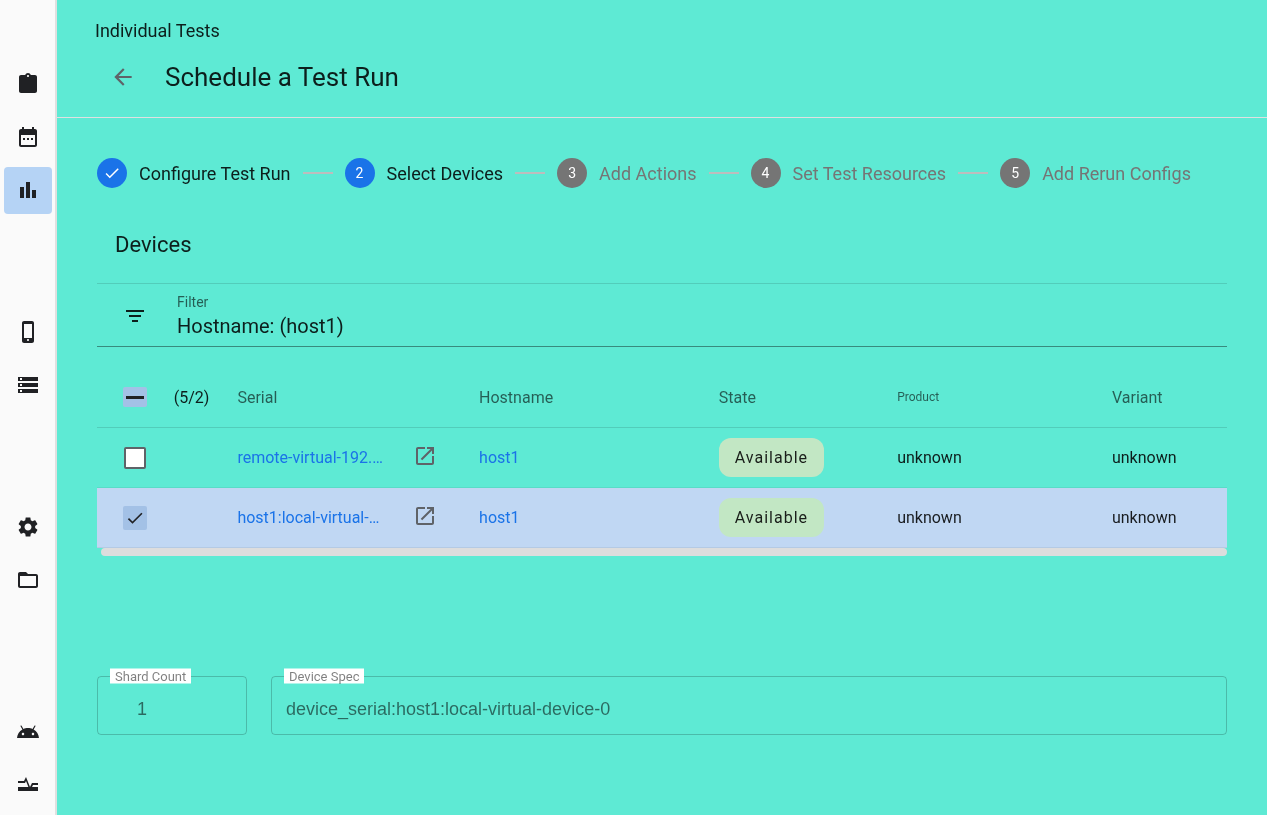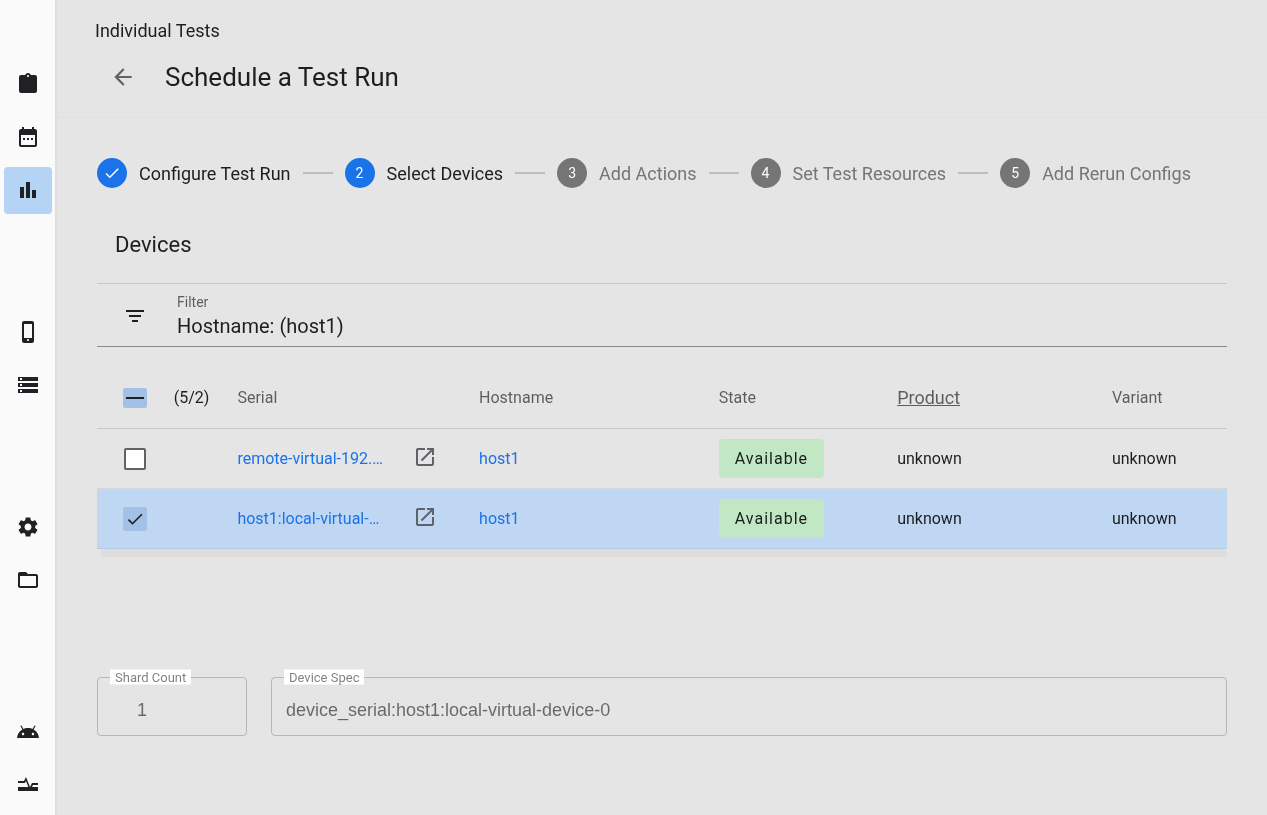--- a/index.html
+++ b/index.html
@@ -33,21 +33,21 @@
     margin-bottom: 6px;
     border-radius: 4px;
     cursor: pointer;
     color: #202124;
   }
   .sidebar-item.active {
     background: #b5d3f5;
   }
   .main {
     flex: 1;
-    background: #e5e5e5;
+    background: #5eead4;
     overflow-y: auto;
     border-left: 1px solid #e0e0e0;
     position: relative;
   }
   .content {
     padding: 0 0 40px 0;
   }
   .header-wrap {
     padding: 20px 0 24px 38px;
     border-bottom: 1px solid #e0e0e0;
@@ -132,21 +132,21 @@
     display: flex;
     align-items: center;
     padding: 20px 0 20px;
     border-bottom: 1px solid rgba(0,0,0,0.12);
   }
   .col-check { width: 80px; display:flex; justify-content:center; }
   .col-count { width: 56px; text-align:left; font-size:16px; color: rgba(0,0,0,.87); }
   .col-serial { width: 262px; padding-left: 10px; font-size:16px; color: rgba(0,0,0,0.6); }
   .col-host { width: 250px; font-size:16px; color: rgba(0,0,0,0.6); }
   .col-state { width: 186px; font-size:16px; color: rgba(0,0,0,0.6); }
-  .col-product { width: 224px; font-size:18px; color: rgba(0,0,0,0.6); text-decoration: underline; }
+  .col-product { width: 224px; font-size:12px; color: rgba(0,0,0,0.6); }
   .col-variant { width: 120px; font-size:16px; color: rgba(0,0,0,0.6); }
   .table-row {
     display: flex;
     align-items: center;
     height: 60px;
     border-bottom: 1px solid rgba(0,0,0,0.06);
   }
   .table-row.selected { background: #c0d7f3; }
   .cell-serial { width: 262px; padding-left: 10px; display:flex; align-items:center; gap:16px; }
   .link { color: #1a73e8; cursor:pointer; }
@@ -154,21 +154,21 @@
   .open-icon { color: #5f6368; cursor:pointer; }
   .cell-host { width: 250px; }
   .cell-state { width: 186px; }
   .badge {
     display: inline-block;
     padding: 10px 16px;
     background: #c2e7c4;
     color: rgba(0,0,0,0.87);
     letter-spacing: 1px;
     font-size: 16px;
-    border-radius: 4px;
+    border-radius: 12px;
   }
   .cell-product { width: 224px; }
   .cell-variant { width: 120px; }
   .checkbox {
     width: 22px; height: 22px; border: 2px solid #5f6368; border-radius: 2px;
     display:flex; align-items:center; justify-content:center; cursor:pointer;
     background:#fff;
   }
   .checkbox.indeterminate {
     border: none;

